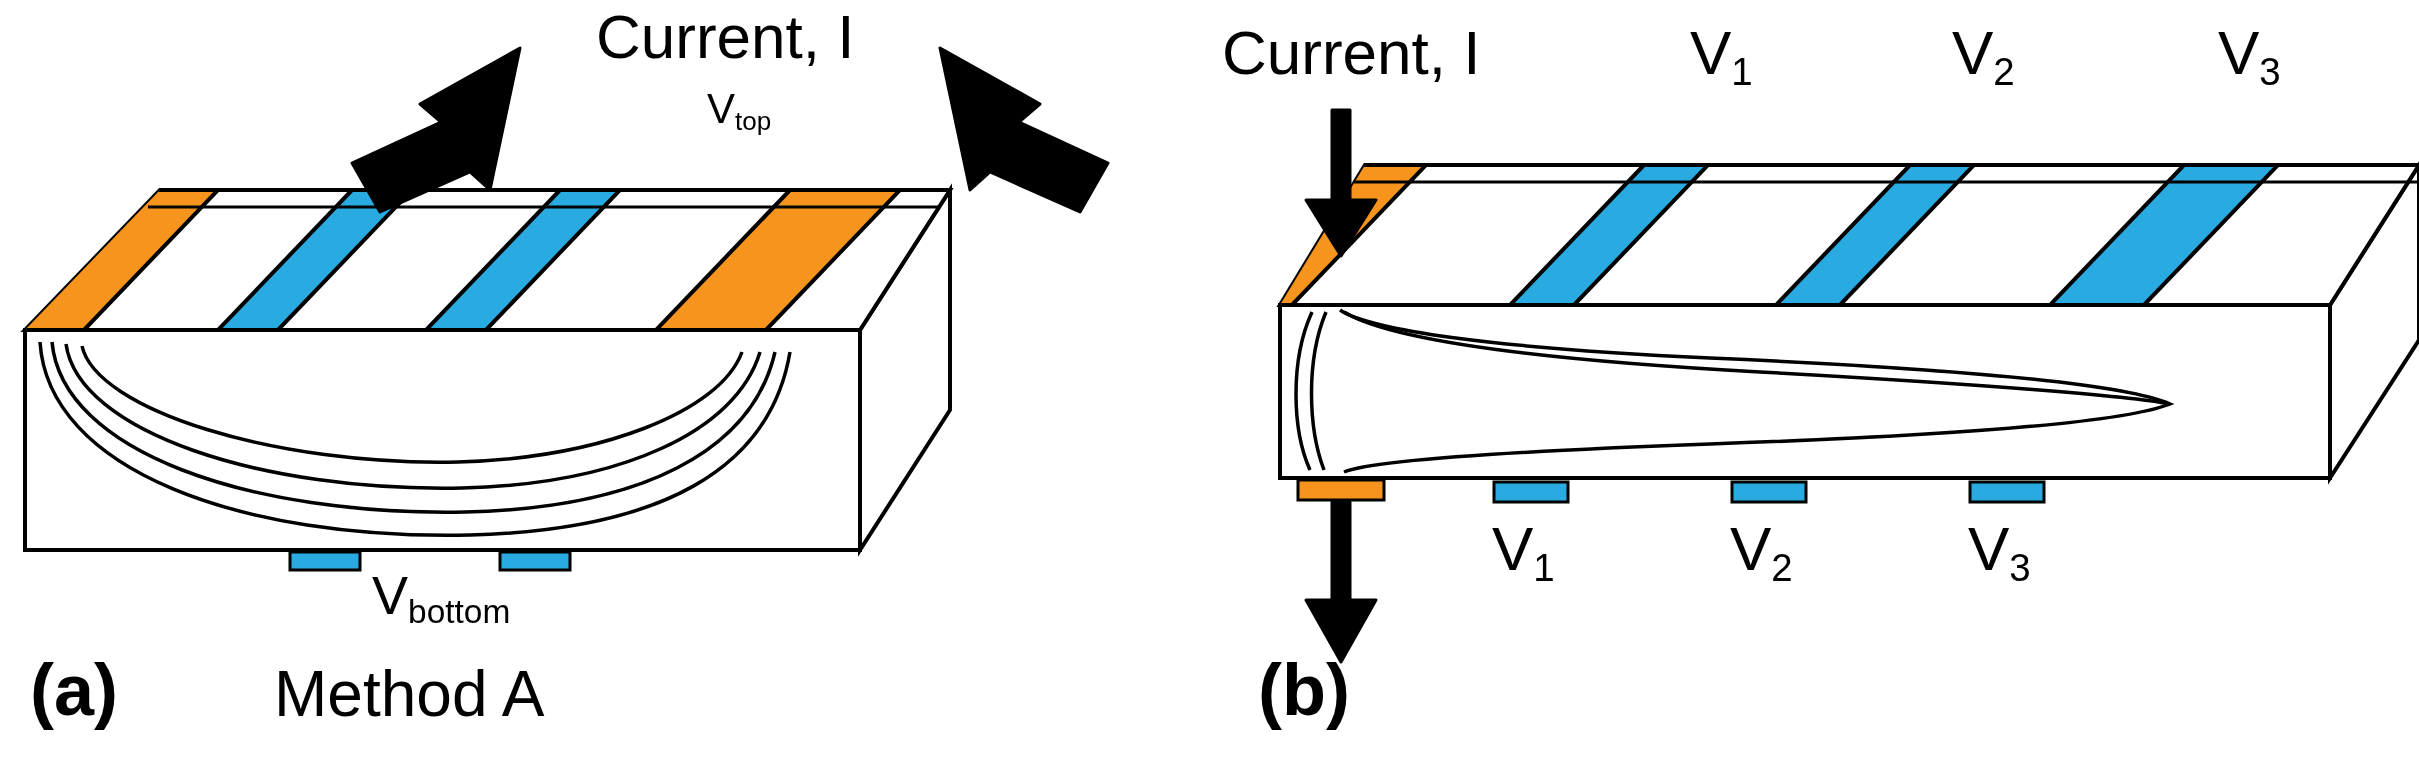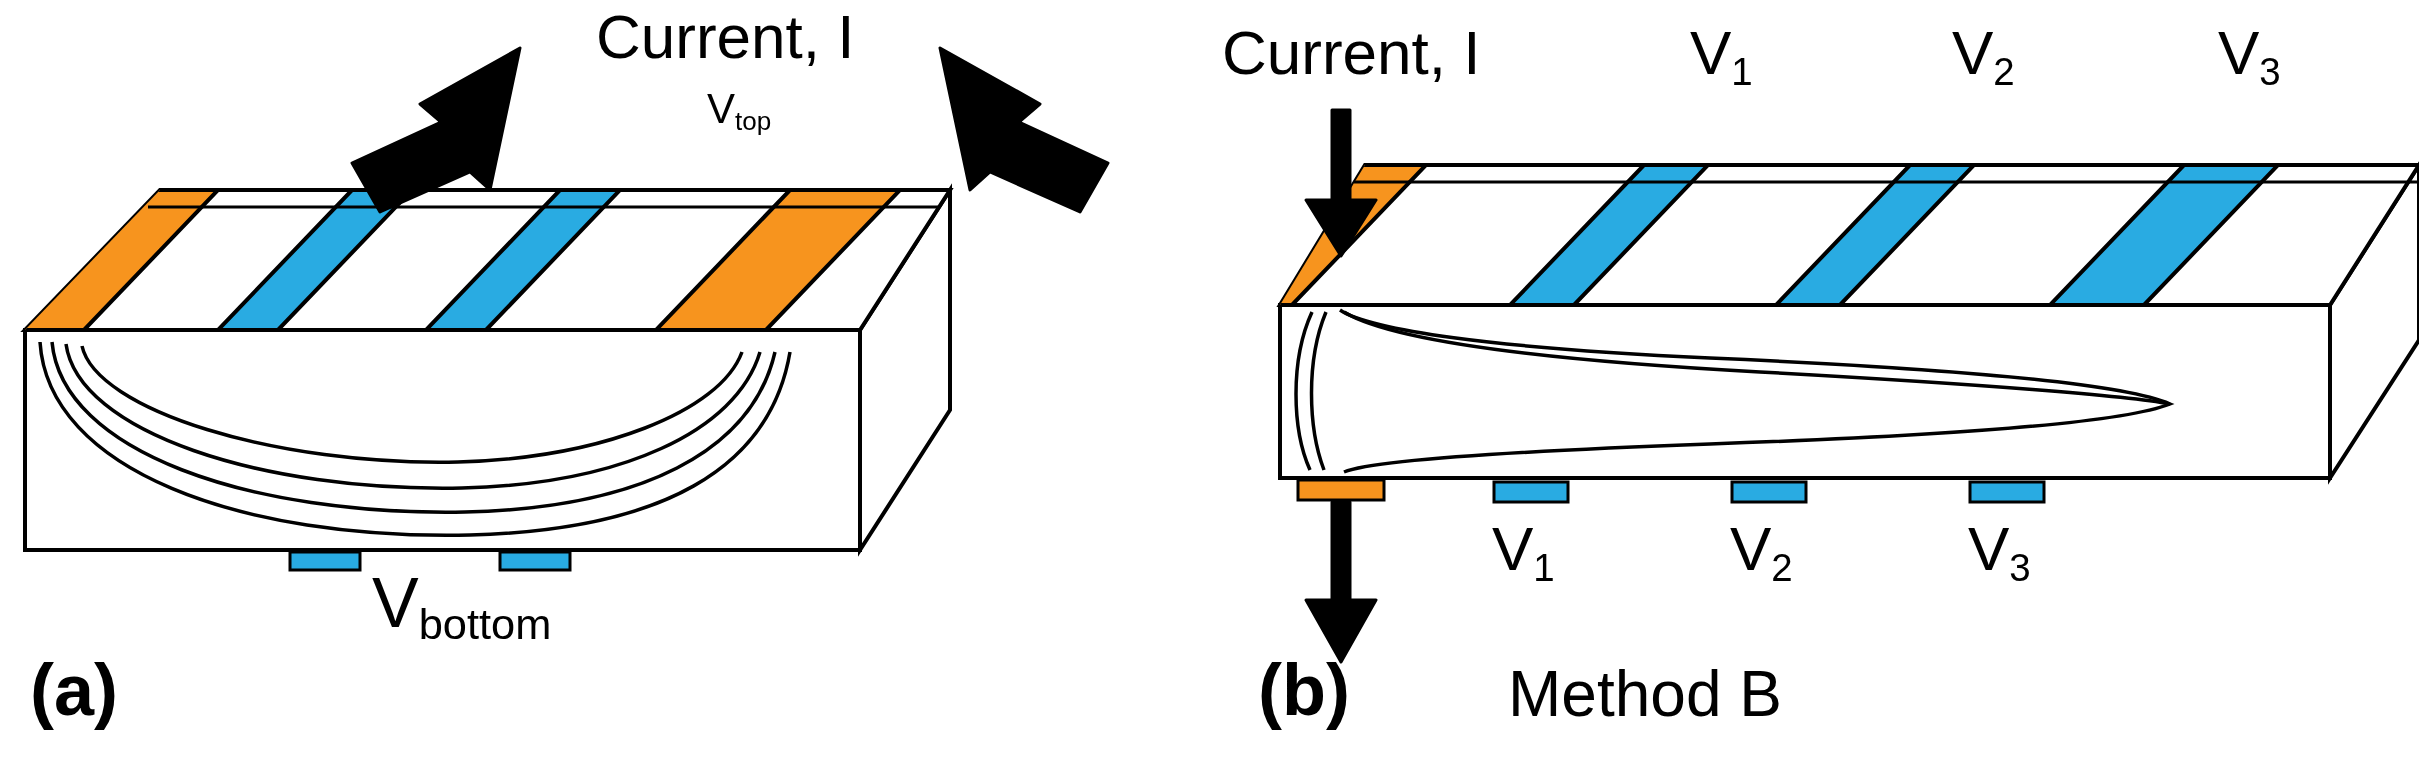--- a/index.html
+++ b/index.html
@@ -104,26 +104,27 @@
         <polygon points="1045,48 945,104 966,122 877,163 905,212 995,172 1015,190 1045,48" fill="#000000" stroke="#000000" stroke-width="3" stroke-linejoin="round" transform="translate(1985,0) scale(-1,1)"></polygon>
       </g>
     </svg>
 
     <div class="lbl" style="left:596px; top:6px; font-size:62px;">Current, I</div>
 
     <div class="lbl" style="left:707px; top:88px; font-size:42px;">
       <span>V</span><sub>top</sub>
     </div>
 
-    <div class="lbl" style="left:372px; top:568px; font-size:70px;">
+    <div class="lbl" style="left:372px; top:568px; font-size:54px;">
       <span>V</span><sub>bottom</sub>
     </div>
 
     <div class="lbl bold" style="left:30px; top:654px; font-size:72px;">(a)</div>
 
+    <div class="lbl" style="left:274px; top:662px; font-size:64px;">Method A</div>
   </div>
 
   <div class="panel" id="panel-b">
 
     <svg width="1179" height="758" viewBox="0 0 1179 758">
       <defs>
         <clipPath id="topFaceB">
           <polygon points="125,165 1179,165 1090,305 40,305"></polygon>
         </clipPath>
       </defs>
@@ -189,16 +190,15 @@
     <div class="lbl" style="left:490px; top:518px; font-size:62px;">
       <span>V</span><sub>2</sub>
     </div>
 
     <div class="lbl" style="left:728px; top:518px; font-size:62px;">
       <span>V</span><sub>3</sub>
     </div>
 
     <div class="lbl bold" style="left:18px; top:654px; font-size:72px;">(b)</div>
 
-    <div class="lbl" style="left:268px; top:662px; font-size:64px;">Method B</div>
   </div>
 
 </div>
 
 </body></html>

